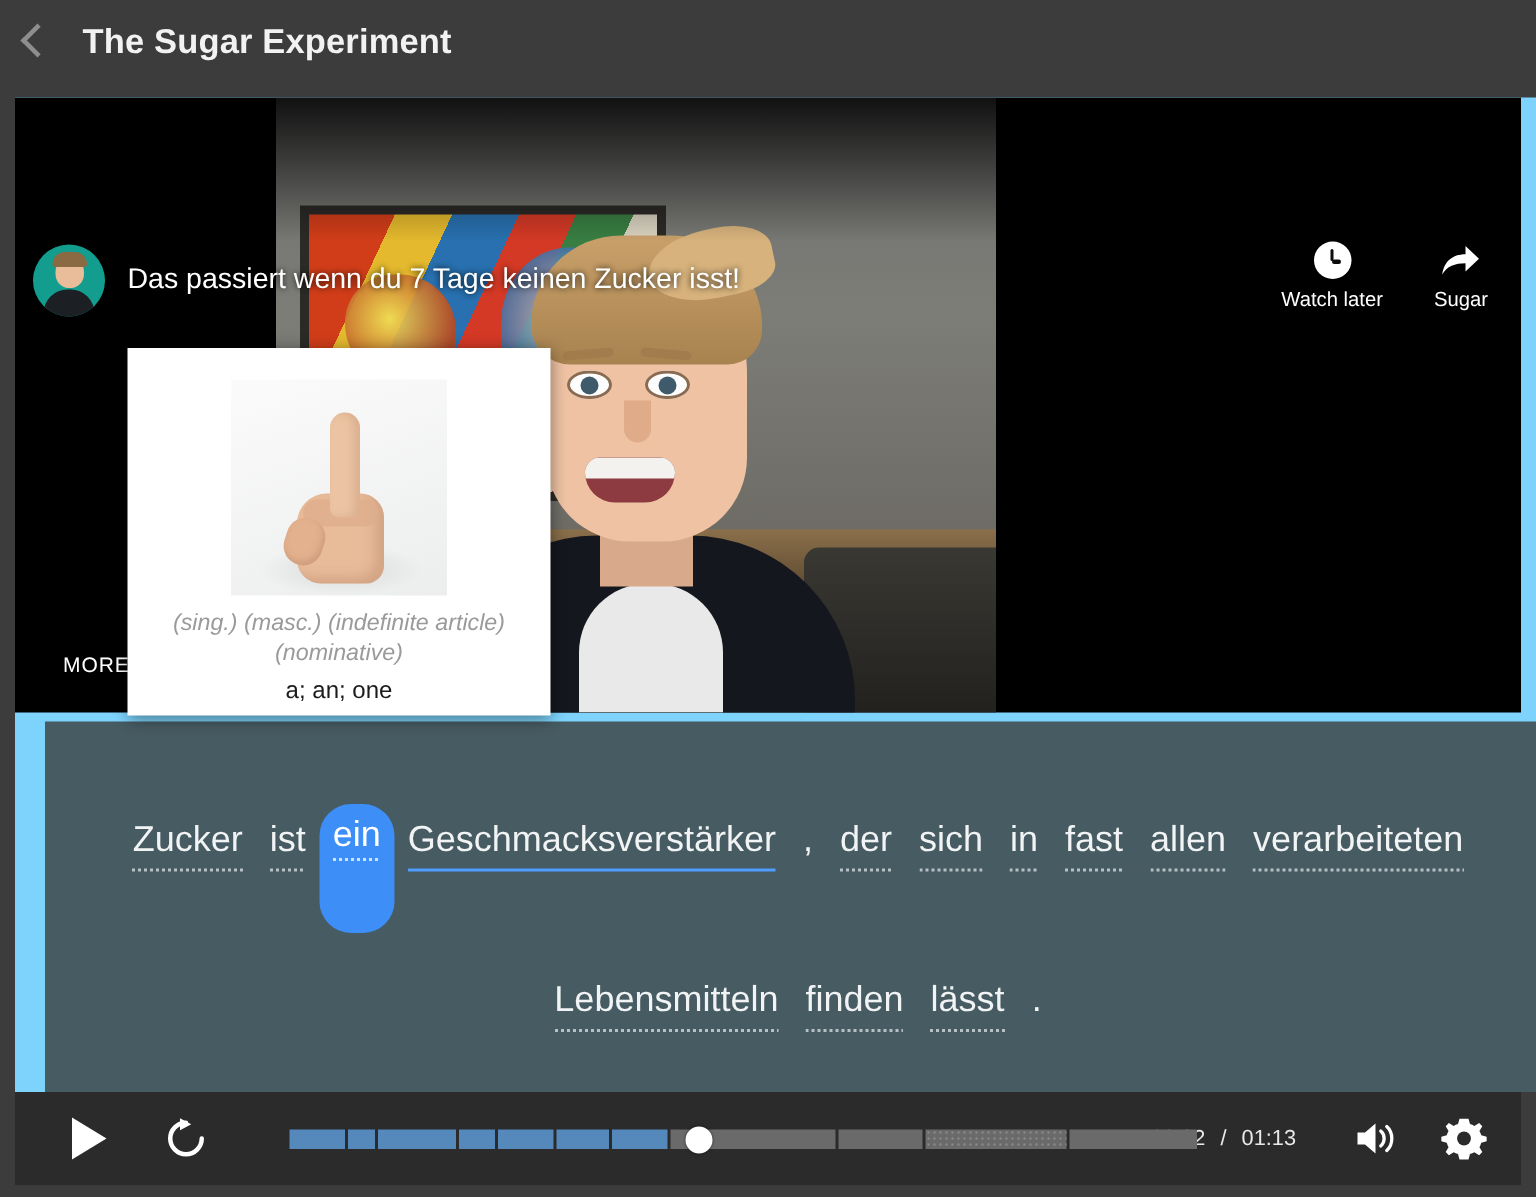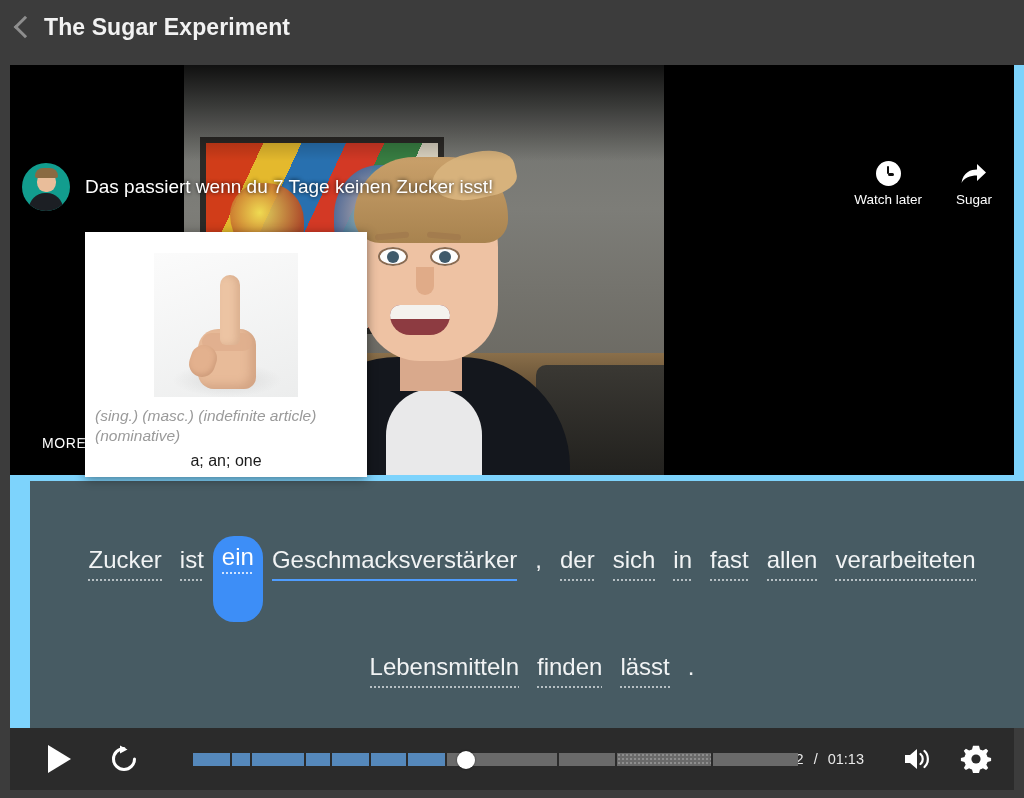--- a/index.html
+++ b/index.html
@@ -35,20 +35,21 @@
     border-left: 3px solid #8e8e8e;
     border-bottom: 3px solid #8e8e8e;
     transform: rotate(45deg);
     margin-left: 5px;
   }
   .app-title {
     color: #f2f2f2;
     font-size: 23px;
     font-weight: bold;
     letter-spacing: 0.1px;
+    margin-left: 11px;
   }
 
   
   .lesson-frame {
     position: absolute;
     left: 10px; top: 65px;
     width: 1004px; height: 663px;
     background: #7dd3fc;
     overflow: hidden;
     padding-left: 24px;
@@ -297,21 +298,21 @@
     background: #dfae8c; border-radius: 10px;
     opacity: .8;
   }
   .hand-shadow {
     position: absolute; left: 18px; top: 110px; width: 110px; height: 34px;
     background: radial-gradient(ellipse at center, rgba(170,170,170,.32), rgba(255,255,255,0) 70%);
   }
   .popup-gram {
     margin-top: 9px;
     width: 262px;
-    text-align: left;
+    text-align: center;
     color: #9a9a9a;
     font-style: italic;
     font-size: 15.5px;
     line-height: 20px;
   }
   .popup-trans {
     margin-top: 6px;
     color: #1b1b1b;
     font-size: 16px;
     text-align: left;

